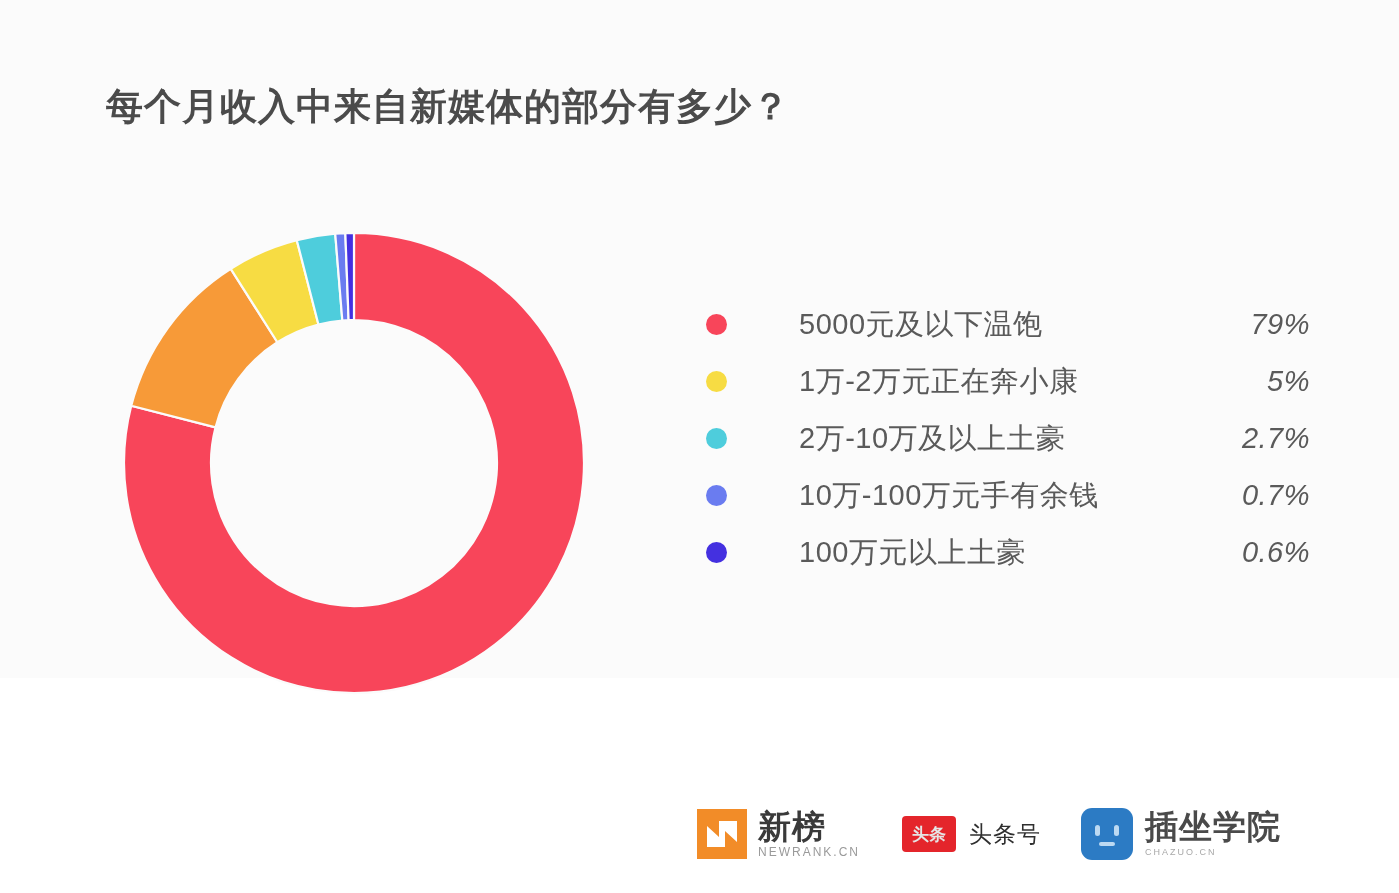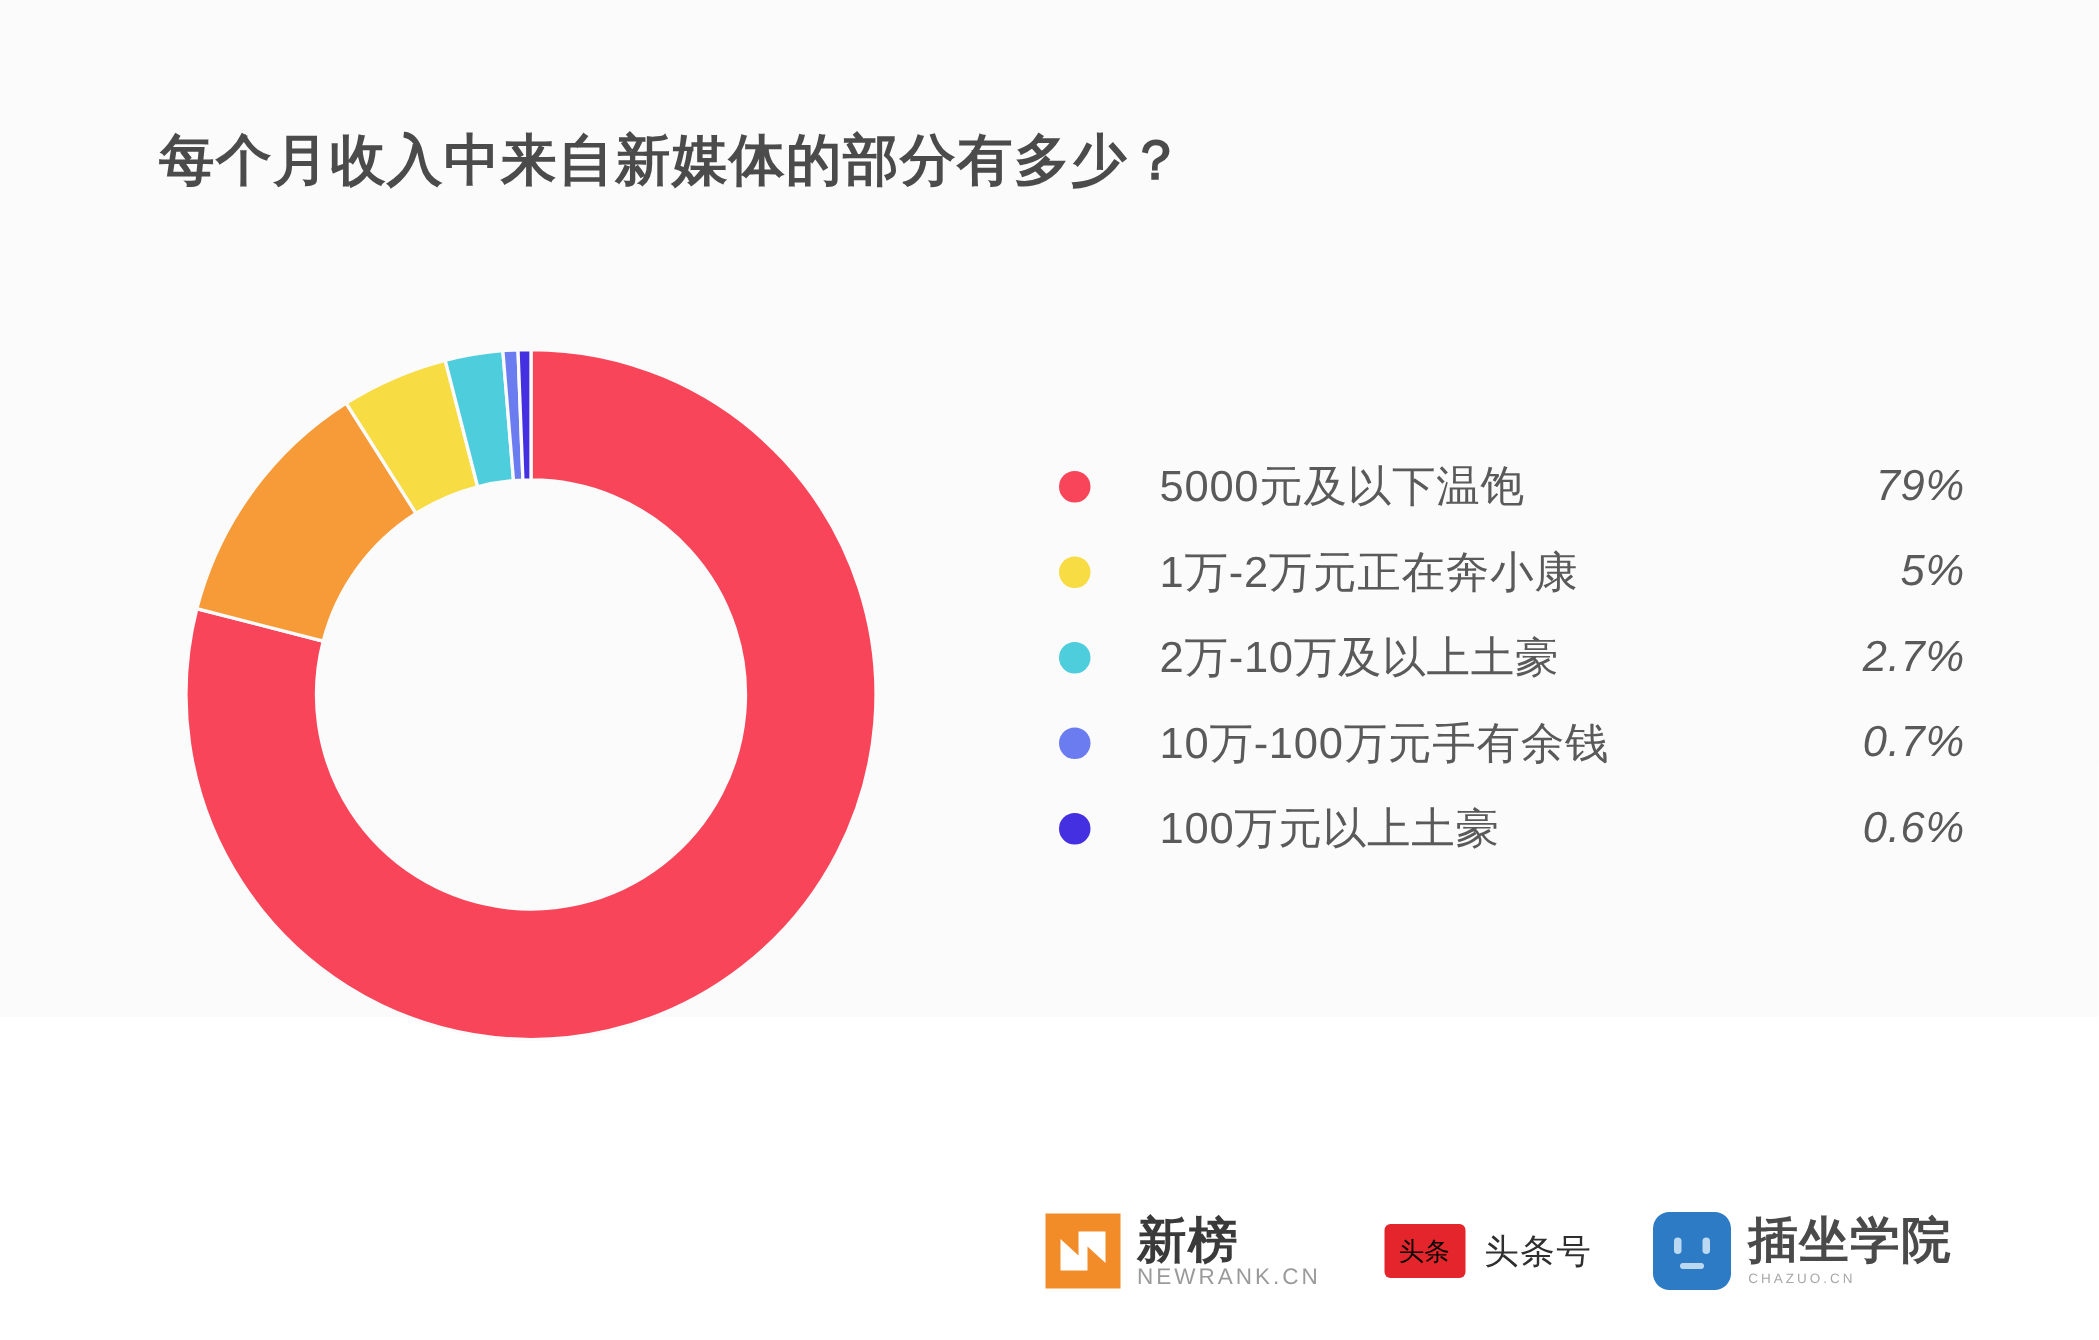--- a/index.html
+++ b/index.html
@@ -58,21 +58,21 @@
   }
 
   .legend-dot {
     width: 21px;
     height: 21px;
     border-radius: 50%;
     flex: 0 0 21px;
   }
 
   .legend-label {
-    margin-left: 46px;
+    margin-left: 72px;
     font-size: 29px;
     color: #5a5a5a;
     white-space: nowrap;
     letter-spacing: 0.5px;
   }
 
   .legend-value {
     margin-left: auto;
     font-size: 29px;
     color: #5a5a5a;
@@ -104,34 +104,34 @@
     position: relative;
     flex: 0 0 50px;
   }
   .nr-mark svg { position: absolute; left: 0; top: 0; }
   .nr-text { margin-left: 11px; }
   .nr-cn {
     font-size: 33px; font-weight: bold; color: #3a3a3a;
     line-height: 34px; letter-spacing: 1px;
   }
   .nr-en {
-    font-size: 15px; color: #9a9a9a; letter-spacing: 2px;
+    font-size: 12px; color: #9a9a9a; letter-spacing: 2px;
     line-height: 12px; margin-top: 2px;
   }
 
   
   .tt-mark {
     width: 54px; height: 36px;
     background: #E4252B;
     border-radius: 4px;
     display: flex; align-items: center; justify-content: center;
     flex: 0 0 54px;
   }
   .tt-mark-text {
-    color: #000000; font-size: 17px; font-weight: normal;
+    color: #e5e5e5; font-size: 17px; font-weight: bold;
     letter-spacing: 0px; line-height: 17px; text-align: right;
   }
   .tt-cn {
     margin-left: 13px;
     font-size: 23px; font-weight: normal; color: #2f2f2f;
     letter-spacing: 1px; line-height: 38px;
   }
 
   
   .cz-mark {

